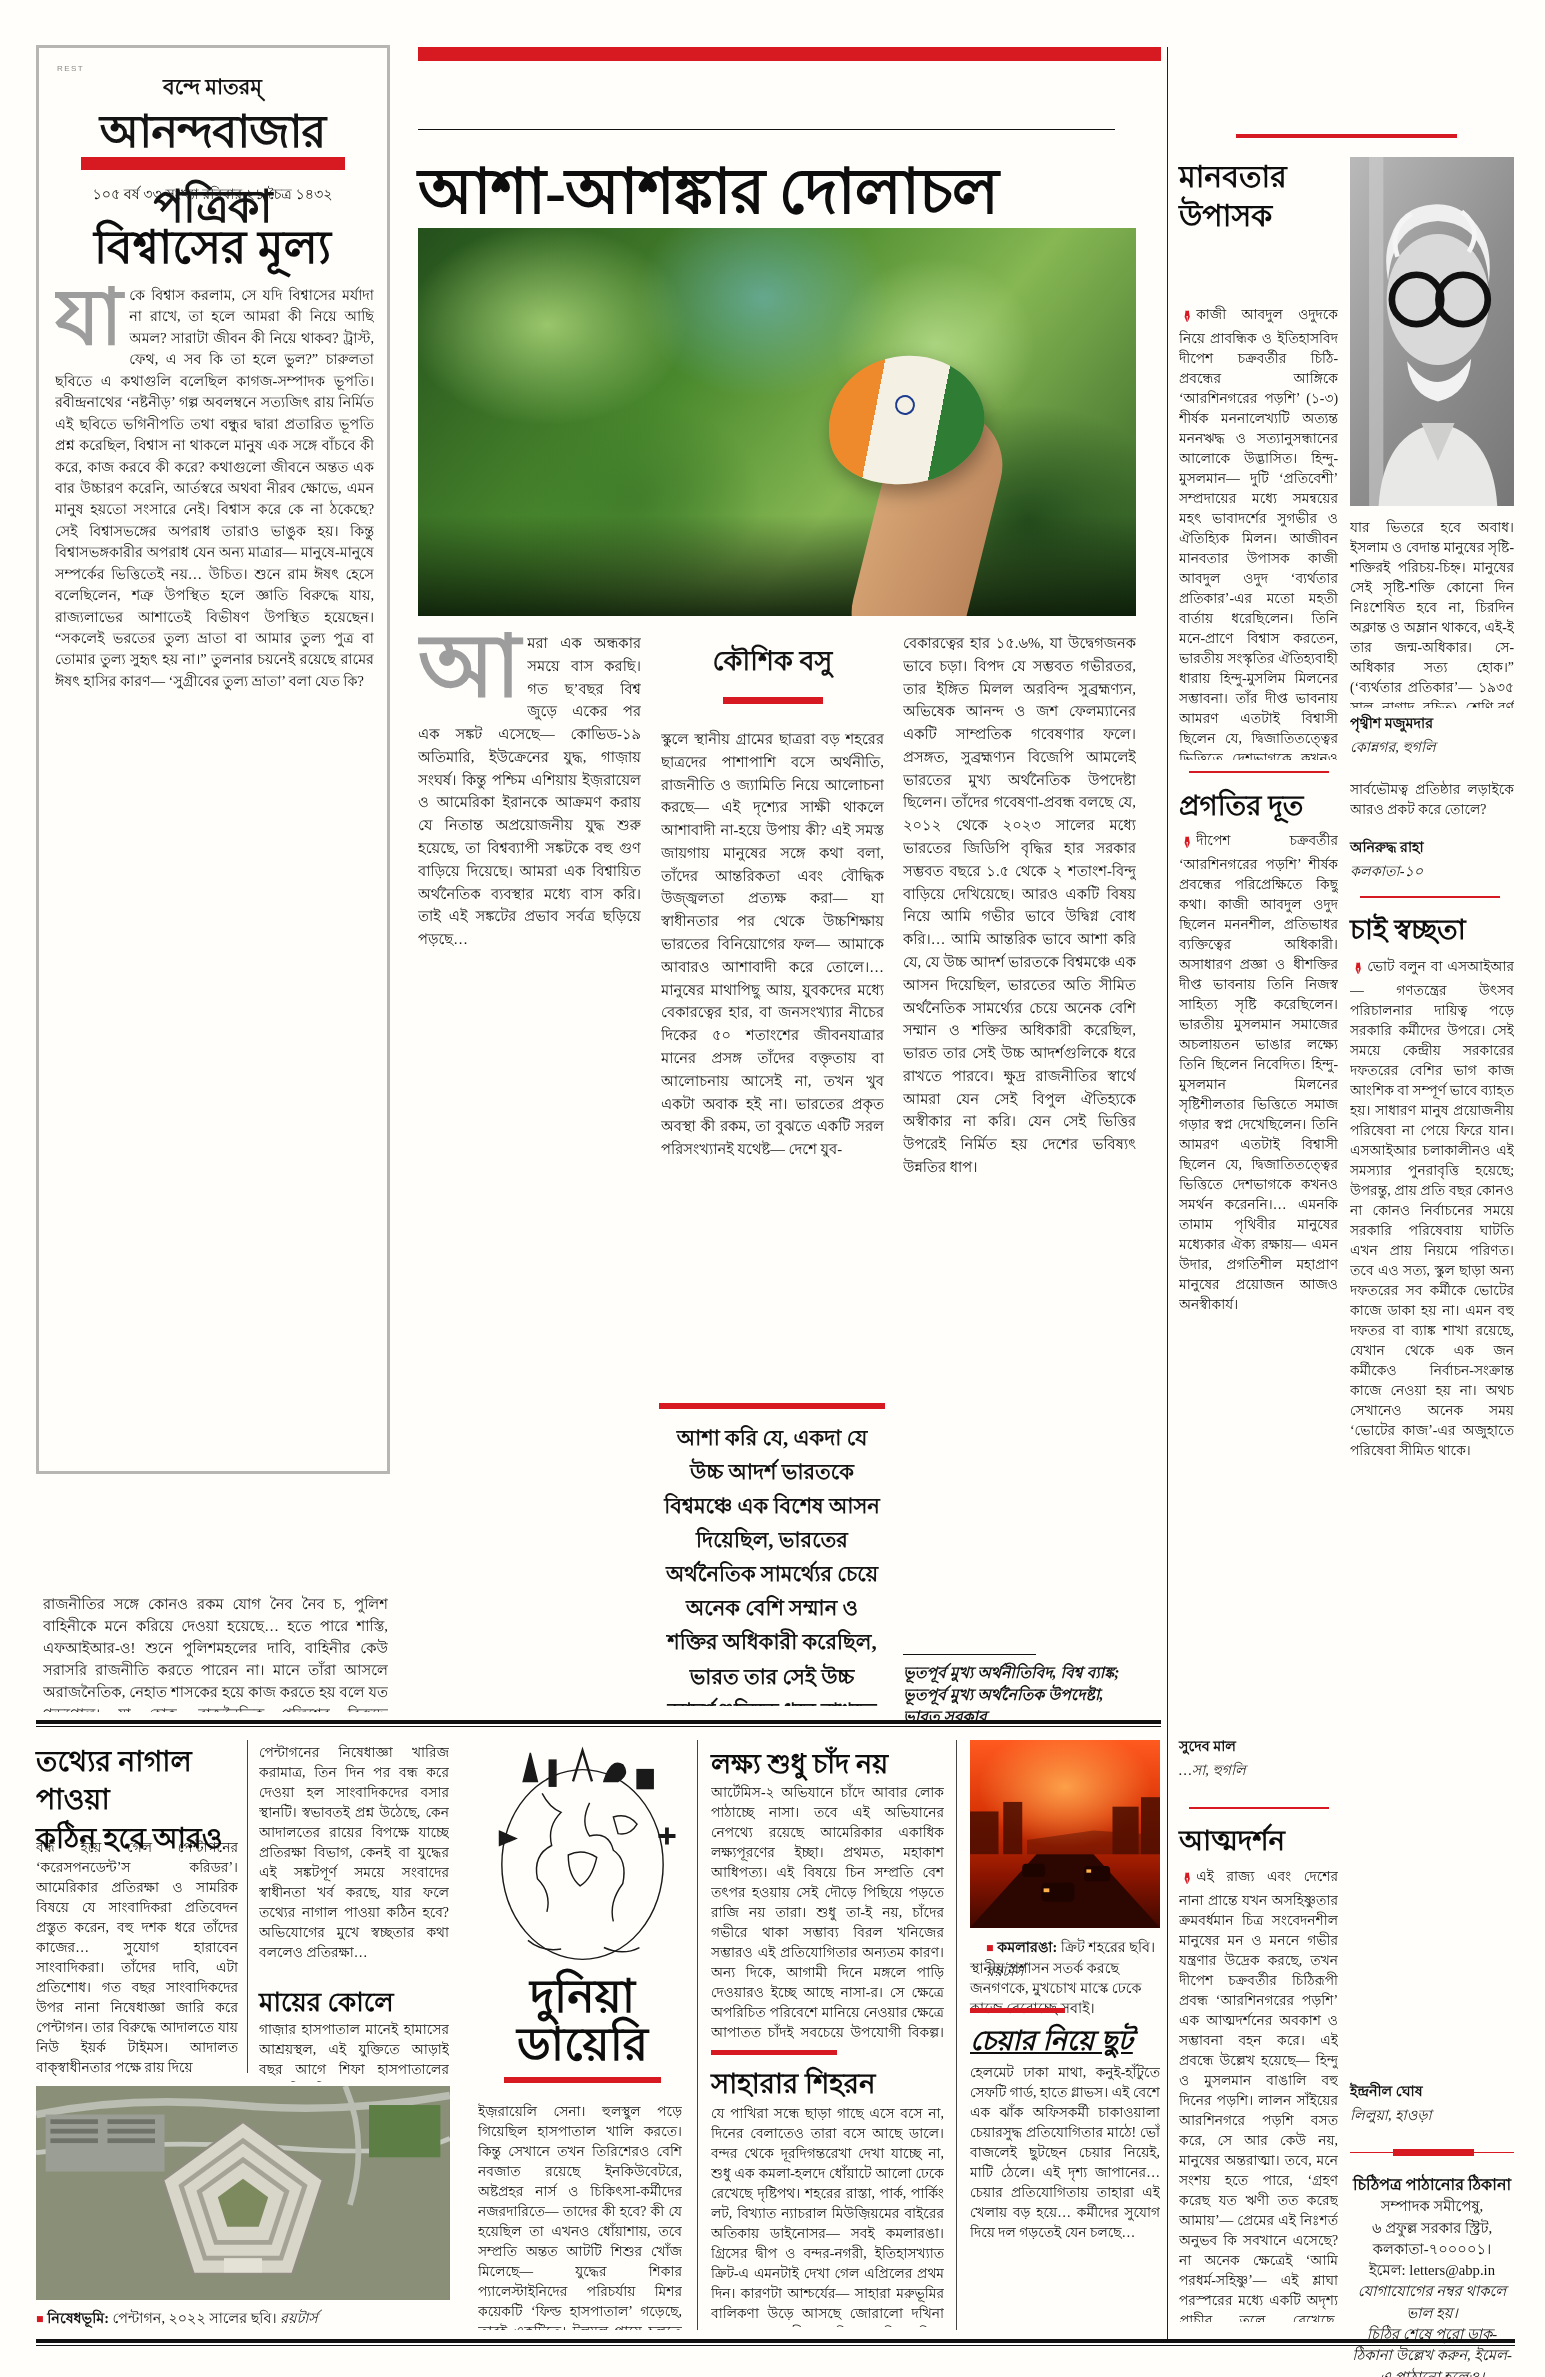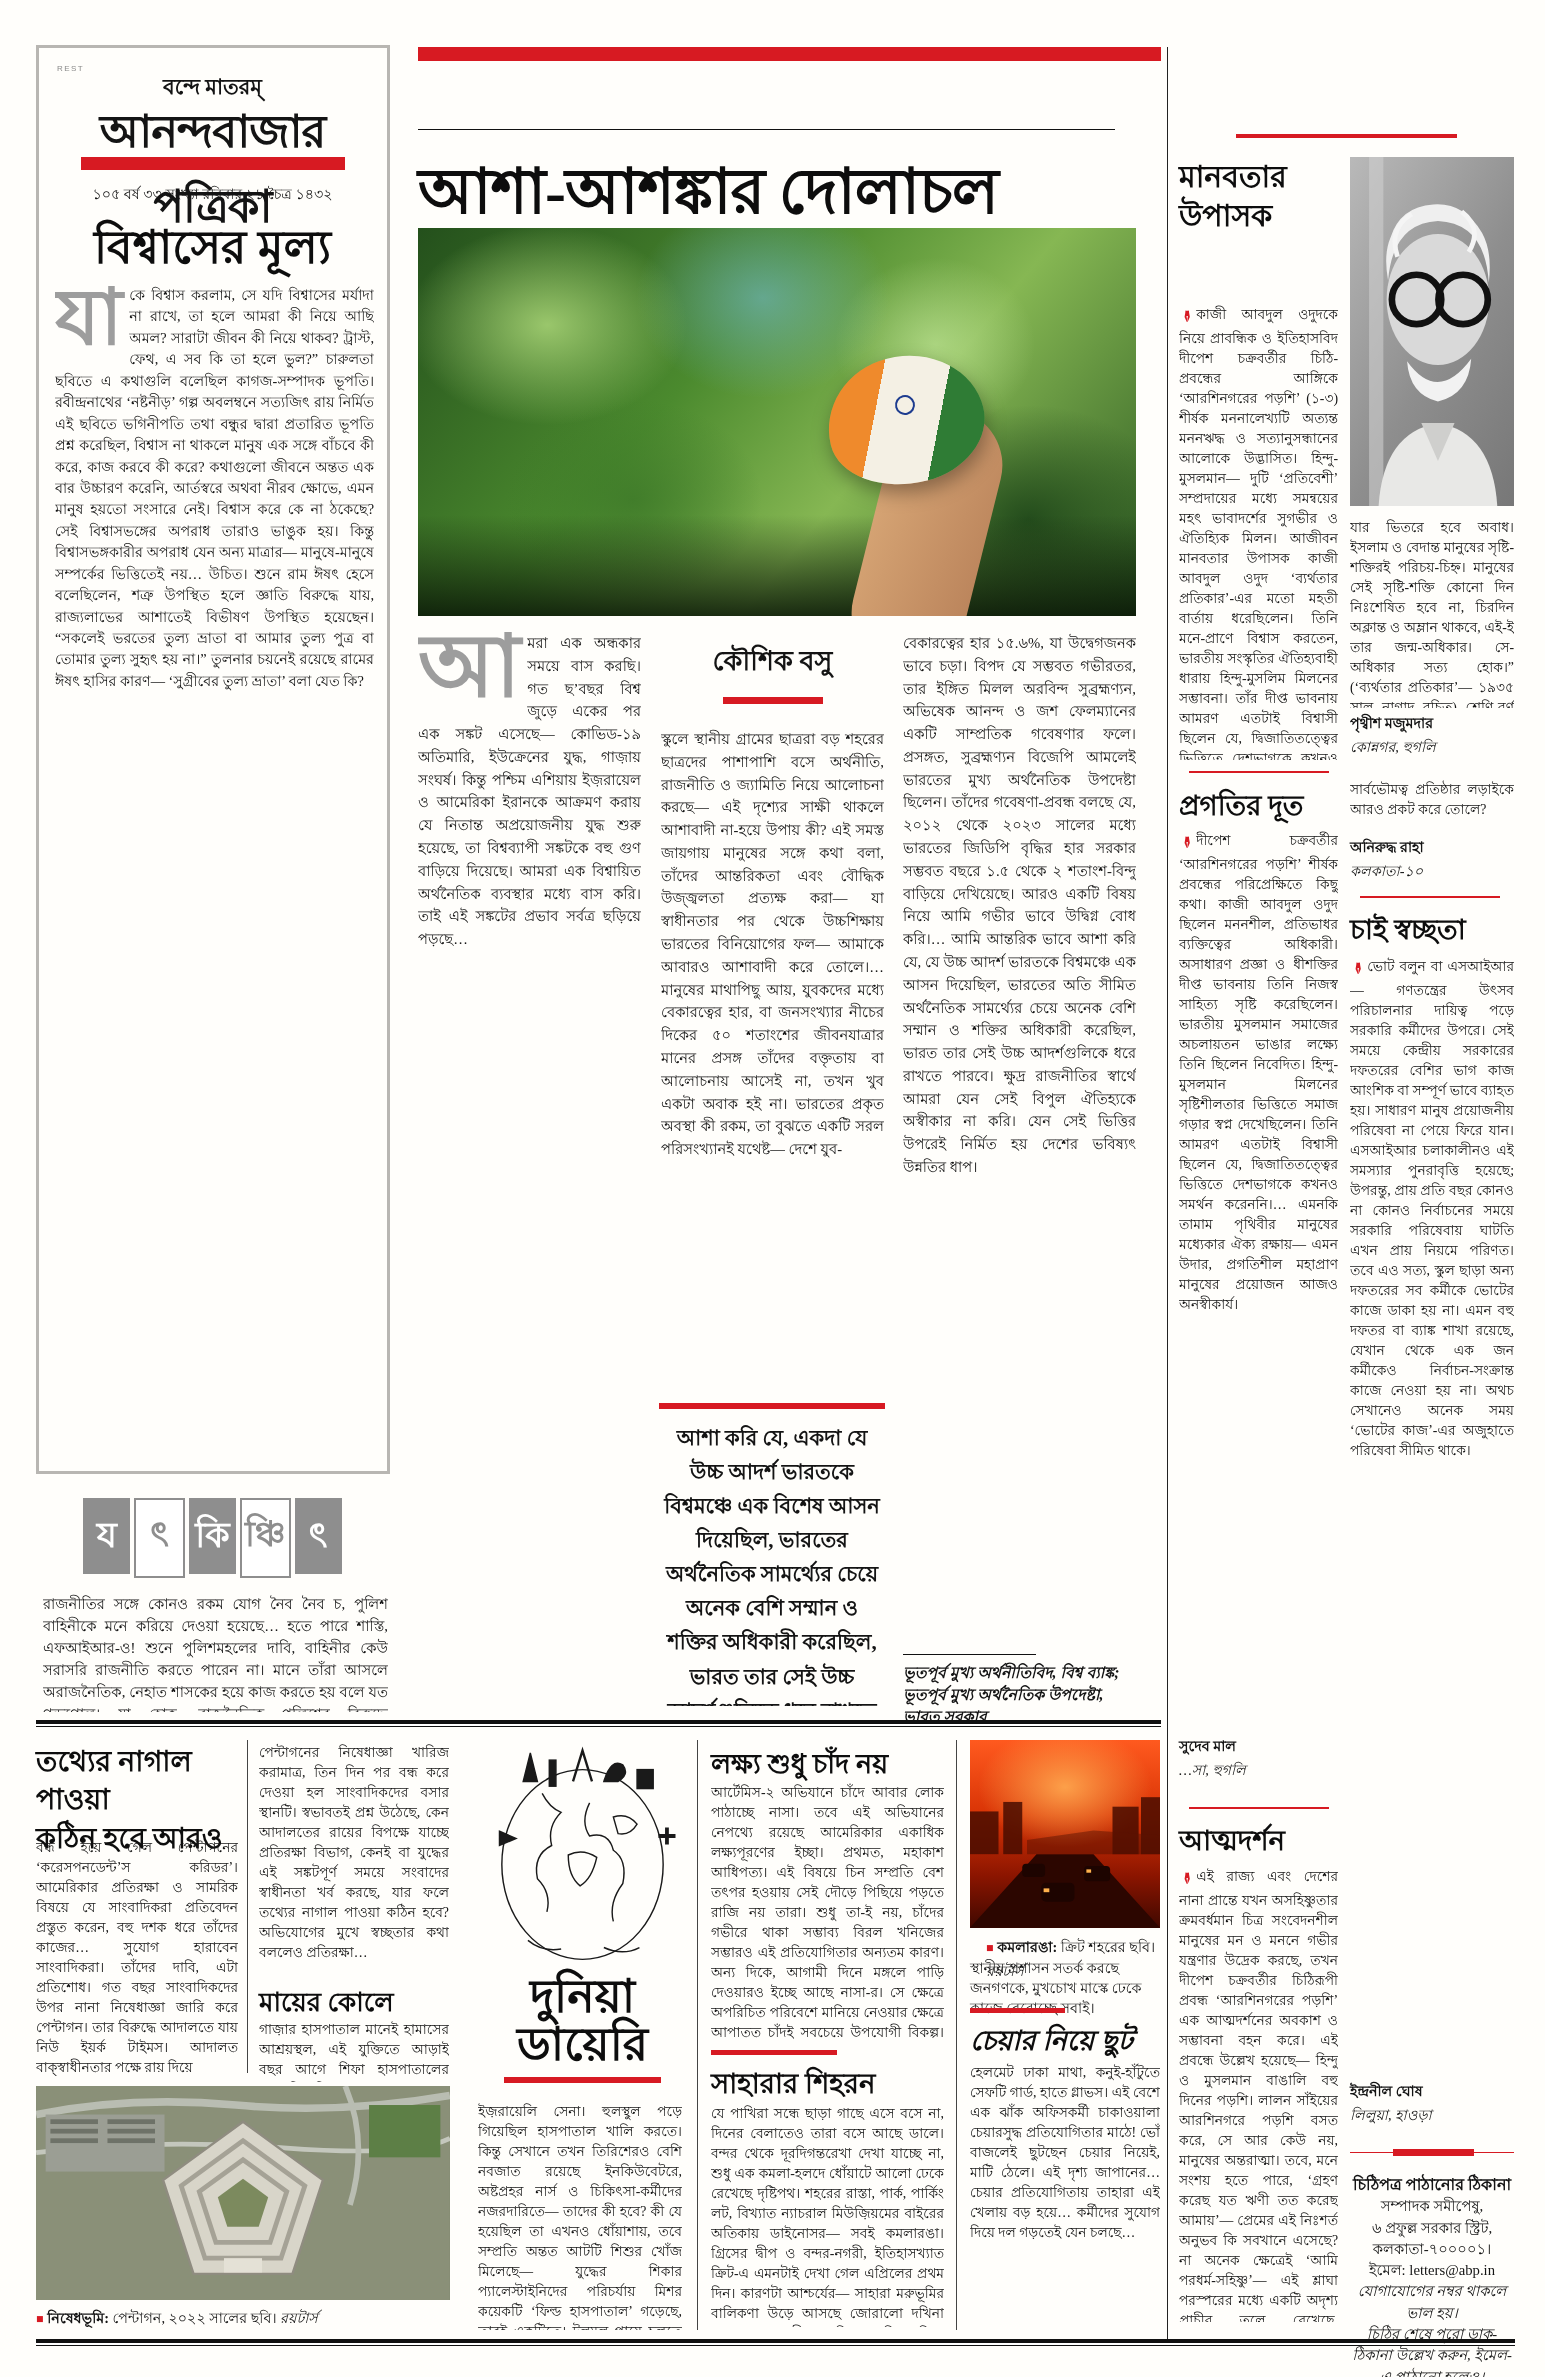--- a/index.html
+++ b/index.html
@@ -38,23 +38,20 @@
   <div class="abs red" style="left:81px;top:157px;width:264px;height:13.3px;"></div>
   <div class="abs" style="left:40px;top:183px;width:345px;text-align:center;font-size:14.3px;">১০৫ বর্ষ ৩৩ সংখ্যা রবিবার ২১ চৈত্র ১৪৩২</div>
 
   <div class="abs headline" style="left:40px;top:212px;width:345px;text-align:center;font-size:46px;">বিশ্বাসের মূল্য</div>
 
   <div class="abs bt" style="left:55px;top:285px;width:319px;height:1160px;overflow:hidden;">
     <span class="dropcap" style="font-size:78px;line-height:.85;">যা</span><span>কে বিশ্বাস করলাম, সে যদি বিশ্বাসের মর্যাদা না রাখে, তা হলে আমরা কী নিয়ে আছি অমল? সারাটা জীবন কী নিয়ে থাকব? ট্রাস্ট, ফেথ, এ সব কি তা হলে ভুল?” চারুলতা ছবিতে এ কথাগুলি বলেছিল কাগজ-সম্পাদক ভূপতি। রবীন্দ্রনাথের ‘নষ্টনীড়’ গল্প অবলম্বনে সত্যজিৎ রায় নির্মিত এই ছবিতে ভগিনীপতি তথা বন্ধুর দ্বারা প্রতারিত ভূপতি প্রশ্ন করেছিল, বিশ্বাস না থাকলে মানুষ এক সঙ্গে বাঁচবে কী করে, কাজ করবে কী করে? কথাগুলো জীবনে অন্তত এক বার উচ্চারণ করেনি, আর্তস্বরে অথবা নীরব ক্ষোভে, এমন মানুষ হয়তো সংসারে নেই। বিশ্বাস করে কে না ঠকেছে? সেই বিশ্বাসভঙ্গের অপরাধ তারাও ভাঙুক হয়। কিন্তু বিশ্বাসভঙ্গকারীর অপরাধ যেন অন্য মাত্রার— মানুষে-মানুষে সম্পর্কের ভিত্তিতেই নয়…</span>
     <span>উচিত। শুনে রাম ঈষৎ হেসে বলেছিলেন, শত্রু উপস্থিত হলে জ্ঞাতি বিরুদ্ধে যায়, রাজ্যলাভের আশাতেই বিভীষণ উপস্থিত হয়েছেন। “সকলেই ভরতের তুল্য ভ্রাতা বা আমার তুল্য পুত্র বা তোমার তুল্য সুহৃৎ হয় না।” তুলনার চয়নেই রয়েছে রামের ঈষৎ হাসির কারণ— ‘সুগ্রীবের তুল্য ভ্রাতা’ বলা যেত কি?</span>
   </div>
 
-  <div class="abs" style="left:40px;top:1498px;width:345px;text-align:center;">
-    <span class="tile tile-a">য</span><span class="tile tile-b">ৎ</span><span class="tile tile-a">কি</span><span class="tile tile-b">ঞ্চি</span><span class="tile tile-a">ৎ</span>
-  </div>
   <div class="abs bt" style="left:43px;top:1593px;width:345px;height:119px;overflow:hidden;font-size:14.7px;">রাজনীতির সঙ্গে কোনও রকম যোগ নৈব নৈব চ, পুলিশ বাহিনীকে মনে করিয়ে দেওয়া হয়েছে… হতে পারে শাস্তি, এফআইআর-ও! শুনে পুলিশমহলের দাবি, বাহিনীর কেউ সরাসরি রাজনীতি করতে পারেন না। মানে তাঁরা আসলে অরাজনৈতিক, নেহাত শাসকের হয়ে কাজ করতে হয় বলে যত গন্ডগোল। যা হোক, রাজনৈতিক পুলিশের বিরুদ্ধে এফআইআর করবে অরাজনৈতিক পুলিশ, বড় রঙ্গ জাদু!</div>
 
   <div class="abs red" style="left:418px;top:47px;width:743px;height:14.3px;"></div>
   <div class="abs" style="left:418px;top:129px;width:697px;height:1.4px;background:#111;"></div>
   <div class="abs headline" style="left:418px;top:143px;width:743px;font-size:63px;letter-spacing:-1px;">আশা-আশঙ্কার দোলাচল</div>
 
   <div class="abs" style="left:418px;top:228px;width:718px;height:388px;overflow:hidden;background:
        radial-gradient(200px 143px at 18% 25%, rgba(171,214,120,.85), rgba(171,214,120,0) 70%),
        radial-gradient(181px 143px at 48% 18%, rgba(120,190,220,.55), rgba(120,190,220,0) 70%),
        radial-gradient(143px 124px at 72% 30%, rgba(200,235,160,.6), rgba(200,235,160,0) 70%),
@@ -256,17 +253,17 @@
         <rect x="155" y="312" width="12" height="8"></rect>
           <rect x="245" y="272" width="10" height="7"></rect>
       </g>
     </svg>
   </div>
   <div class="abs cap" style="left:970px;top:1936px;width:190px;margin-left:16px;">
     <span class="cap-bullet">■</span><b>কমলারঙা:</b><span> ক্রিট শহরের ছবি। </span><i>রয়টার্স</i>
   </div>
   <div class="abs cap" style="left:970px;top:1958px;width:190px;line-height:1.4;">স্থানীয় প্রশাসন সতর্ক করছে জনগণকে, মুখচোখ মাস্কে ঢেকে কাজে বেরোচ্ছে সবাই।</div>
   <div class="abs red" style="left:970px;top:2008px;width:95px;height:4.8px;"></div>
-  <div class="abs headline" style="left:970px;top:2020px;width:190px;font-size:27.6px;font-style:italic;">চেয়ার নিয়ে ছুট</div>
+  <div class="abs headline" style="left:970px;top:2020px;width:190px;font-size:27.6px;font-style:italic;text-decoration:underline;">চেয়ার নিয়ে ছুট</div>
   <div class="abs bt-sm" style="left:970px;top:2063px;width:190px;height:266px;overflow:hidden;">হেলমেট ঢাকা মাথা, কনুই-হাঁটুতে সেফটি গার্ড, হাতে গ্লাভস। এই বেশে এক ঝাঁক অফিসকর্মী চাকাওয়ালা চেয়ারসুদ্ধ প্রতিযোগিতার মাঠে! ভোঁ বাজলেই ছুটছেন চেয়ার নিয়েই, মাটি ঠেলে। এই দৃশ্য জাপানের… চেয়ার প্রতিযোগিতায় তাহারা এই খেলায় বড় হয়ে… কর্মীদের সুযোগ দিয়ে দল গড়তেই যেন চলছে…</div>
 
 </div>
 
 
 </body></html>

